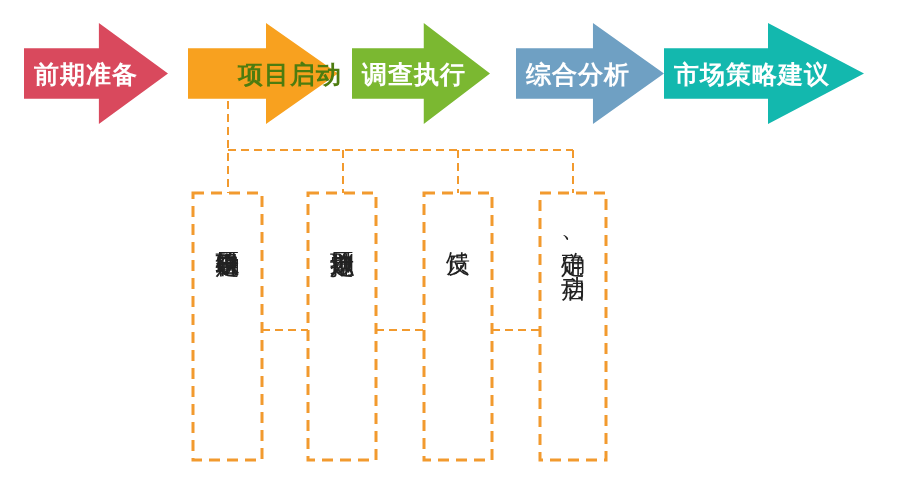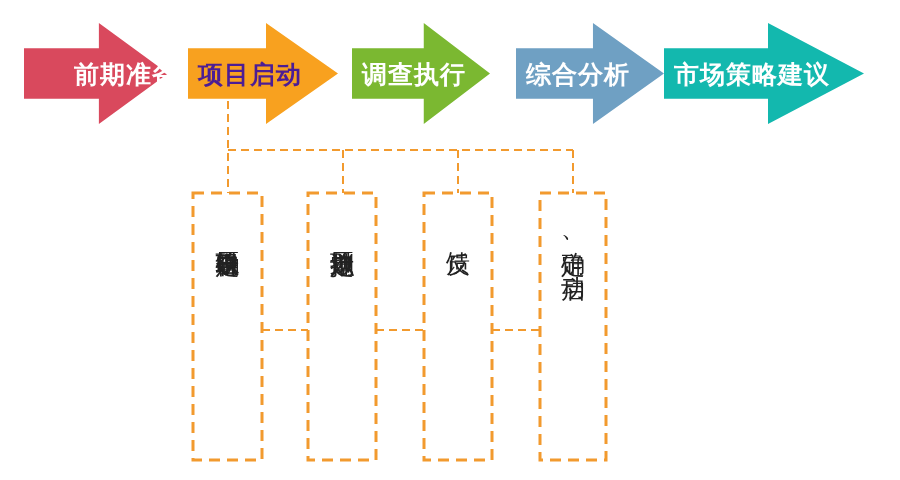--- a/index.html
+++ b/index.html
@@ -85,26 +85,26 @@
     <line x1="492" y1="330" x2="540" y2="330" stroke-width="2" stroke-dasharray="8 5" stroke="#f29a2e"></line>
 
     <rect x="193" y="193" width="69" height="267" stroke-width="3" stroke-dasharray="11 7" stroke="#f29a2e"></rect>
     <rect x="308" y="193" width="68" height="267" stroke-width="3" stroke-dasharray="11 7" stroke="#f29a2e"></rect>
     <rect x="424" y="193" width="68" height="267" stroke-width="3" stroke-dasharray="11 7" stroke="#f29a2e"></rect>
     <rect x="540" y="193" width="66" height="267" stroke-width="3" stroke-dasharray="11 7" stroke="#f29a2e"></rect>
   </svg>
 
   <div class="arrow" style="left:24px;width:144px">
     <div class="arrow-shape" style="background: rgb(217, 73, 93);"></div>
-    <span class="arrow-label" style="color: rgb(255, 255, 255); margin-left: 40px;">前期准备</span>
+    <span class="arrow-label" style="color: rgb(255, 255, 255);">前期准备</span>
   </div>
 
   <div class="arrow" style="left:188px;width:150px">
     <div class="arrow-shape" style="background: rgb(248, 161, 31);"></div>
-    <span class="arrow-label" style="color: #4c1d95;">项目启动</span>
+    <span class="arrow-label" style="color: #4d7c0f; margin-left: 40px;">项目启动</span>
   </div>
 
   <div class="arrow" style="left:352px;width:138px">
     <div class="arrow-shape" style="background: rgb(123, 184, 49);"></div>
     <span class="arrow-label" style="color: rgb(255, 255, 255);">调查执行</span>
   </div>
 
   <div class="arrow" style="left:516px;width:148px">
     <div class="arrow-shape" style="background: rgb(111, 160, 195);"></div>
     <span class="arrow-label" style="color: rgb(255, 255, 255);">综合分析</span>

